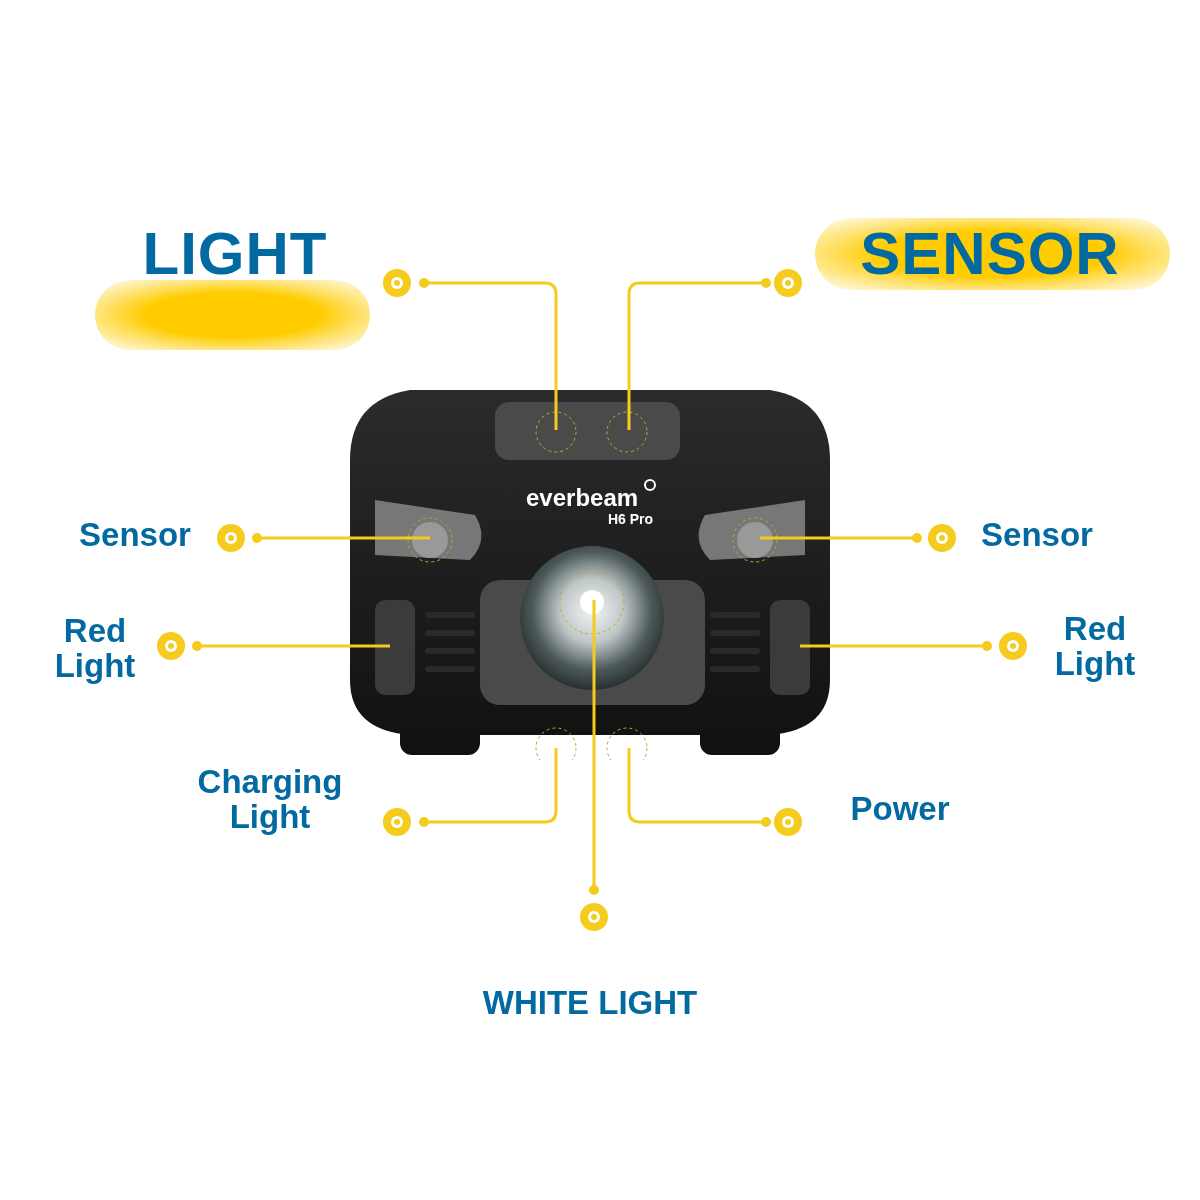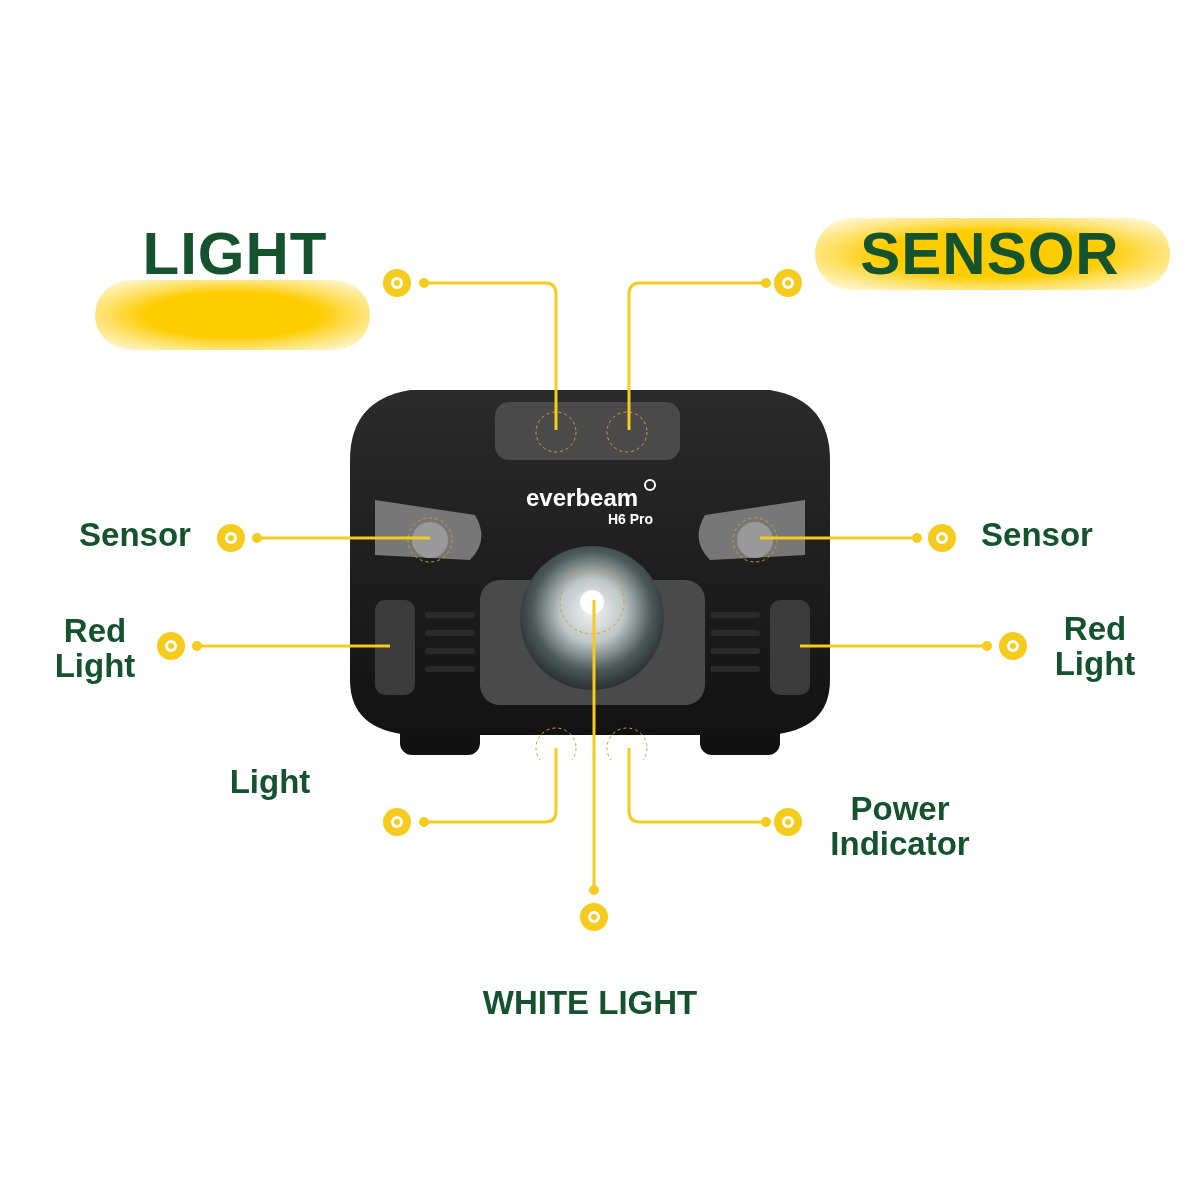--- a/index.html
+++ b/index.html
@@ -1,18 +1,18 @@
 <!DOCTYPE html>
 <html><head>
 <meta charset="utf-8">
 <style>
   html,body{margin:0;padding:0;background:#fff;}
   body{width:1200px;height:1200px;position:relative;overflow:hidden;font-family:"Liberation Sans","DejaVu Sans",sans-serif;color:#333;}
   .abs{position:absolute;}
-  .lbl{font-weight:bold;color:#14532d;text-align:center;line-height:1.05;}
+  .lbl{font-weight:bold;color:#0369a1;text-align:center;line-height:1.05;}
   .big{font-size:60px;letter-spacing:1px;}
   .mid{font-size:33px;}
   .glow{position:absolute;border-radius:40px;background:radial-gradient(ellipse at center,#ffcc00 0%,#ffcc00 45%,rgba(255,204,0,0.6) 65%,rgba(255,204,0,0) 100%);}
   svg.lines{position:absolute;left:0;top:0;}
   .device{position:absolute;left:330px;top:380px;width:520px;height:380px;}
 </style>
 </head>
 <body>
 
 <div class="glow" style="left:95px;top:280px;width:275px;height:70px;"></div>
@@ -145,21 +145,21 @@
 <div class="abs lbl mid" style="left:40px;top:614px;width:110px;">
   <div>Red</div>
   <div>Light</div>
 </div>
 <div class="abs lbl mid" style="left:1040px;top:612px;width:110px;">
   <div>Red</div>
   <div>Light</div>
 </div>
 
 <div class="abs lbl mid" style="left:175px;top:765px;width:190px;">
+  <div>Charging</div>
   <div>Light</div>
 </div>
 
 <div class="abs lbl mid" style="left:810px;top:792px;width:180px;">
   <div>Power</div>
-  <div>Indicator</div>
 </div>
 
 <div class="abs lbl mid" style="left:440px;top:986px;width:300px;">WHITE LIGHT</div>
 
 </body></html>

